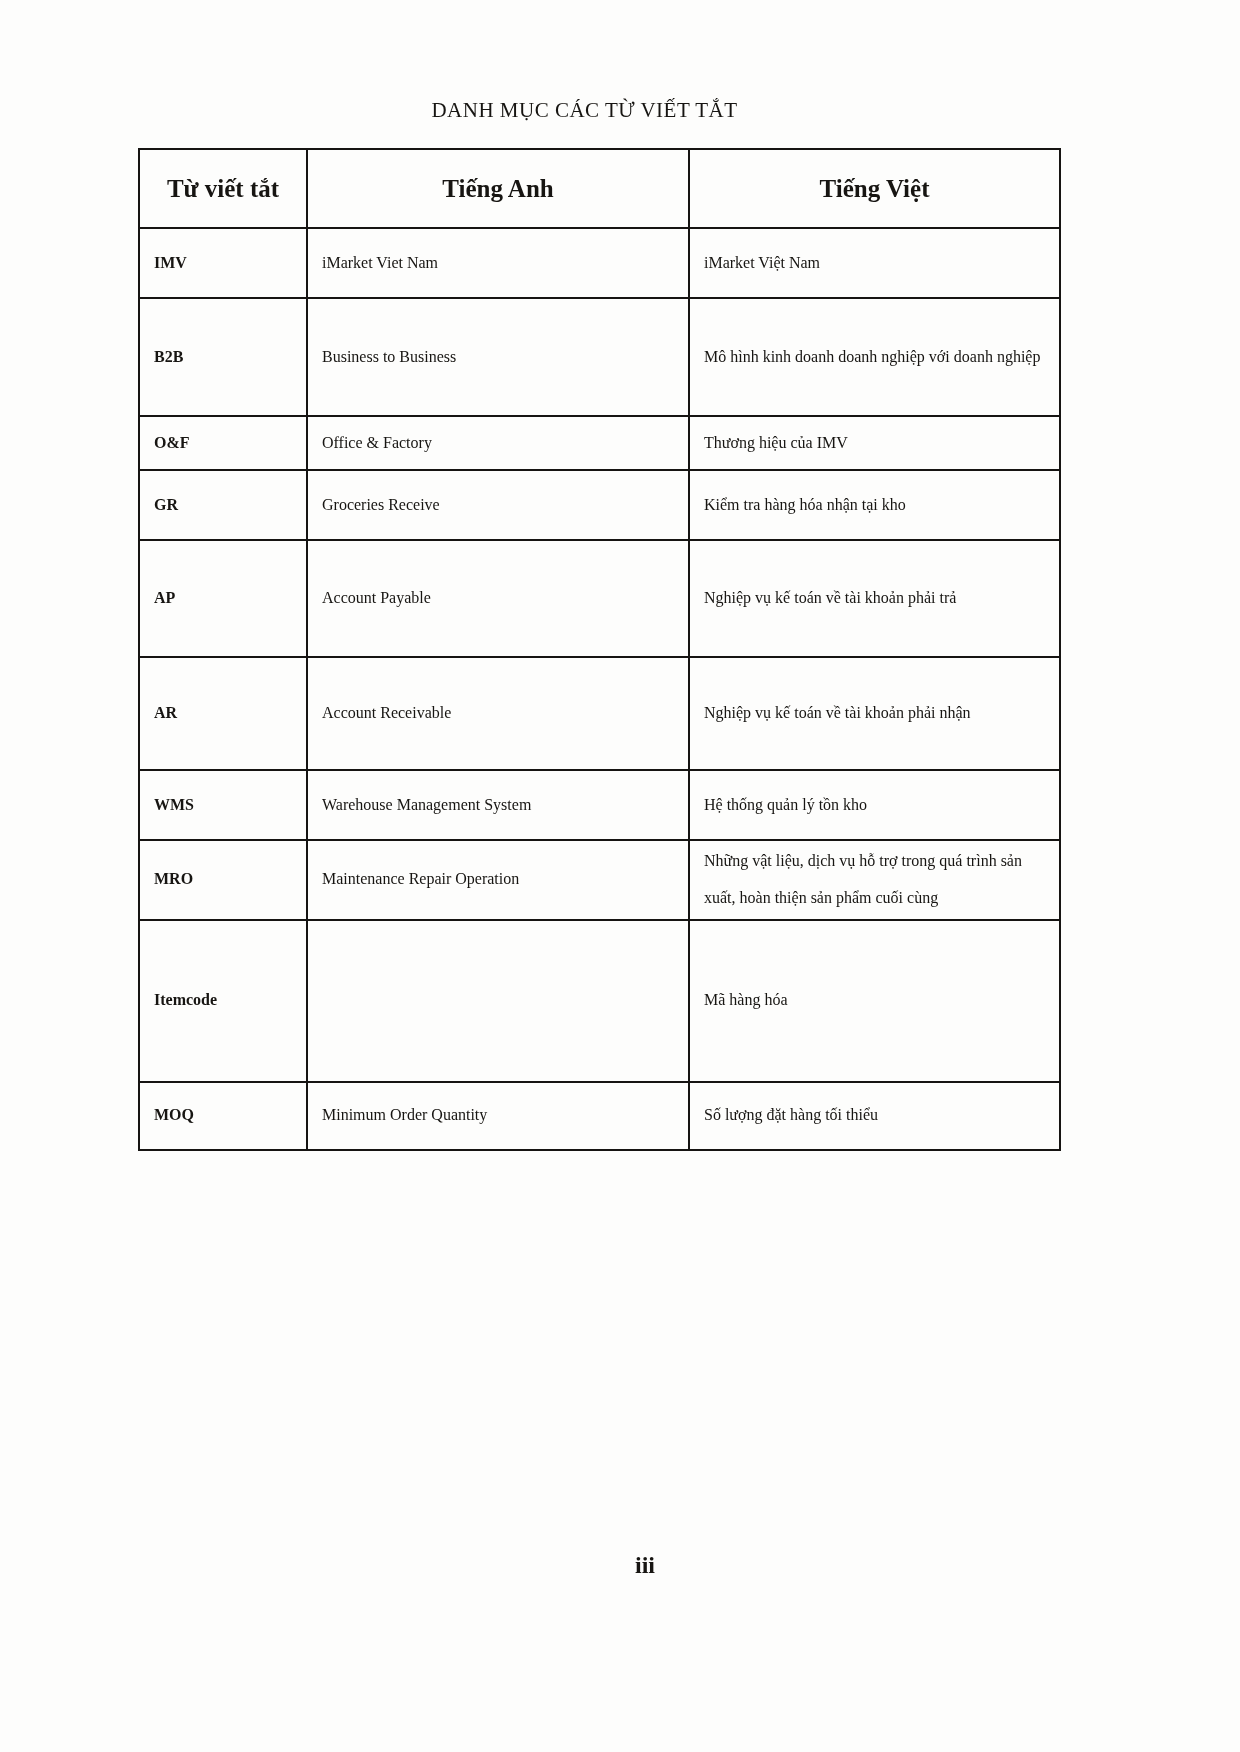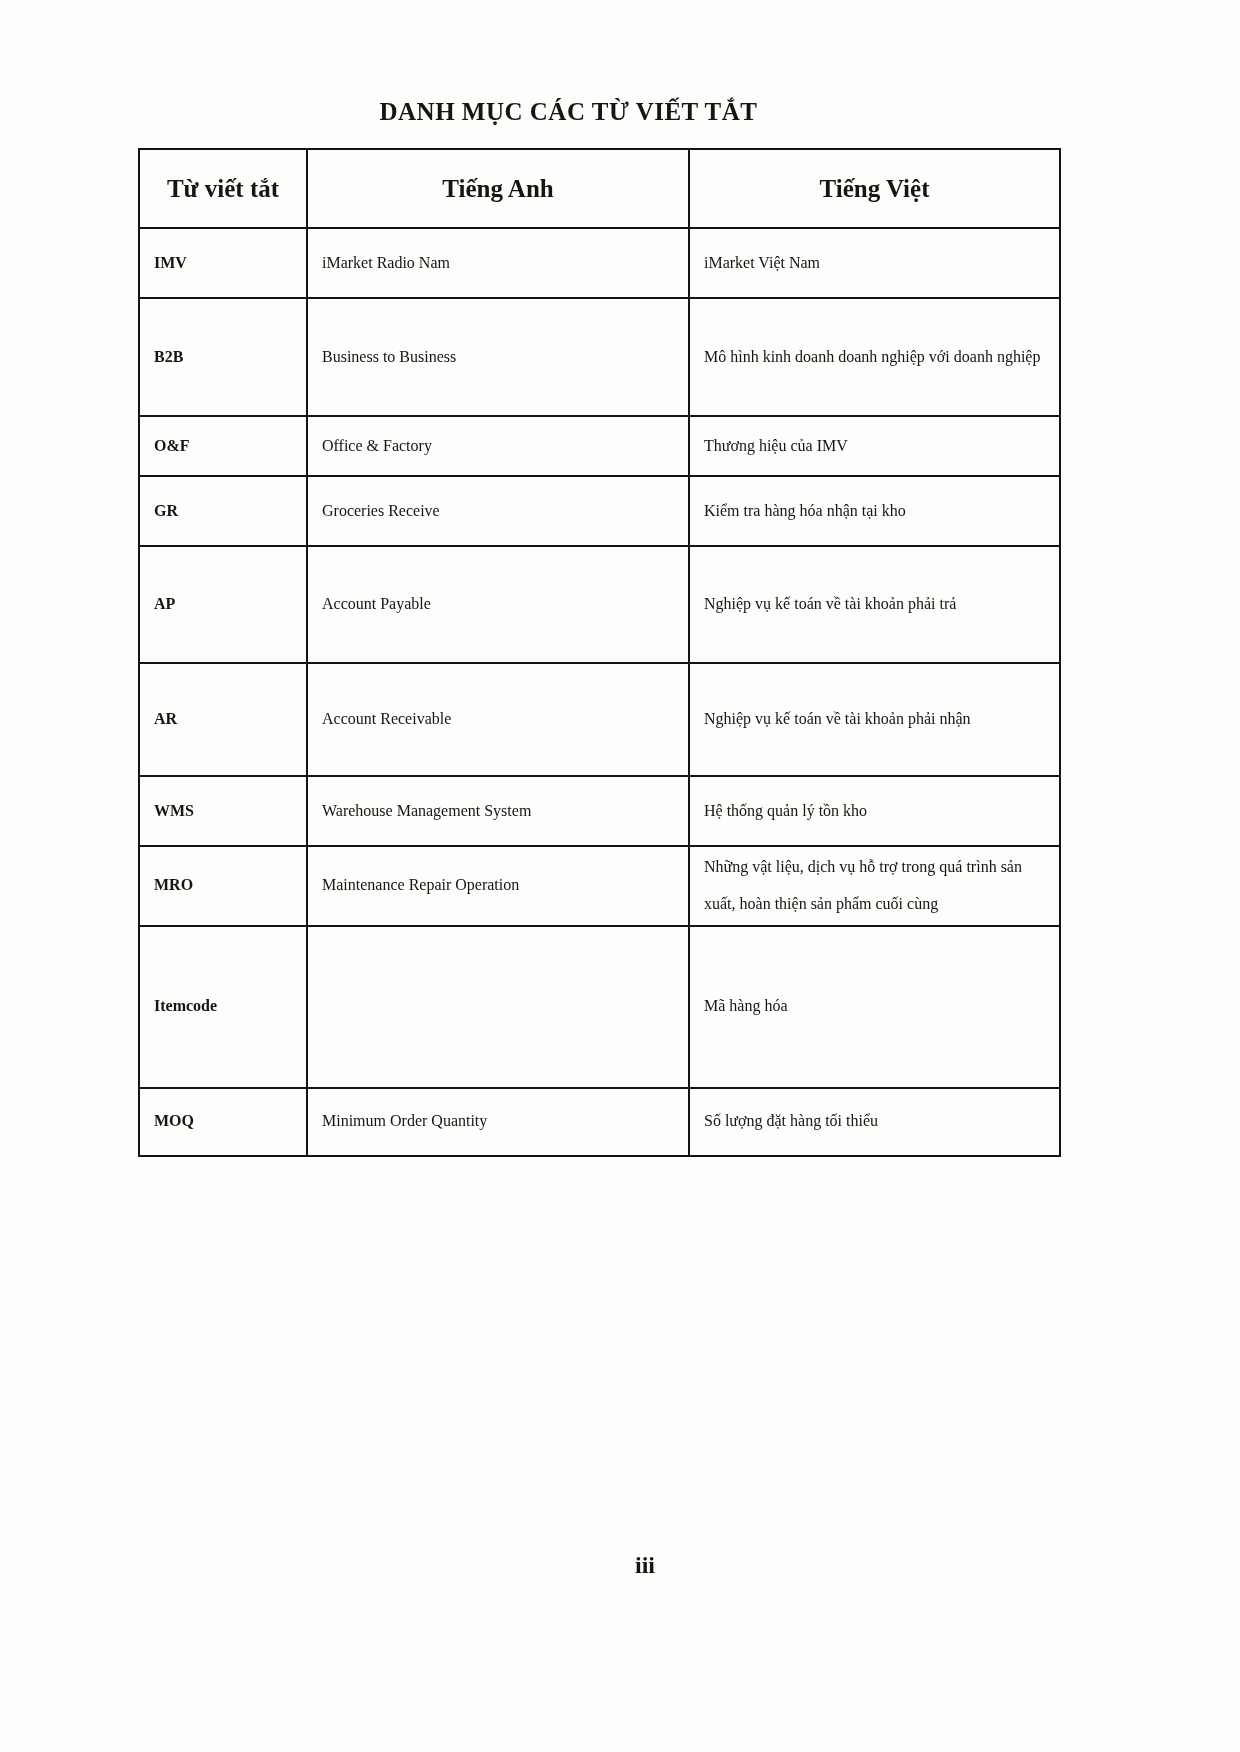--- a/index.html
+++ b/index.html
@@ -12,25 +12,25 @@
     width: 1240px;
     height: 1752px;
     background: #fdfdfc;
     font-family: "Liberation Serif", "DejaVu Serif", serif;
     color: #171512;
     overflow: hidden;
   }
   .doc-title {
     position: absolute;
     top: 98px;
-    left: 108px;
+    left: 124px;
     width: 921px;
     text-align: center;
-    font-size: 25px;
-    font-weight: bold;
+    font-size: 21px;
+    font-weight: normal;
     letter-spacing: 0.5px;
     white-space: nowrap;
   }
   table.abbrev {
     position: absolute;
     top: 148px;
     left: 138px;
     width: 921px;
     border-collapse: collapse;
     table-layout: fixed;
@@ -56,21 +56,21 @@
     line-height: 2.3;
     text-align: left;
     padding: 2px 12px 2px 14px;
   }
   td.abbr-cell {
     font-weight: bold;
   }
   thead tr          { height: 79px; }
   tbody tr:nth-child(1)  { height: 70px; }
   tbody tr:nth-child(2)  { height: 118px; }
-  tbody tr:nth-child(3)  { height: 60px; }
+  tbody tr:nth-child(3)  { height: 54px; }
   tbody tr:nth-child(4)  { height: 70px; }
   tbody tr:nth-child(5)  { height: 117px; }
   tbody tr:nth-child(6)  { height: 113px; }
   tbody tr:nth-child(7)  { height: 70px; }
   tbody tr:nth-child(8)  { height: 71px; }
   tbody tr:nth-child(9)  { height: 162px; }
   tbody tr:nth-child(10) { height: 68px; }
   tbody tr:nth-child(11) { height: 71px; }
   .page-number {
     position: absolute;
@@ -99,21 +99,21 @@
     <thead>
       <tr>
         <th>Từ viết tắt</th>
         <th>Tiếng Anh</th>
         <th>Tiếng Việt</th>
       </tr>
     </thead>
     <tbody>
       <tr>
         <td class="abbr-cell">IMV</td>
-        <td class="eng-cell">iMarket Radio Nam</td>
+        <td class="eng-cell">iMarket Viet Nam</td>
         <td class="vie-cell">iMarket Việt Nam</td>
       </tr>
       <tr>
         <td class="abbr-cell">B2B</td>
         <td class="eng-cell">Business to Business</td>
         <td class="vie-cell">Mô hình kinh doanh doanh nghiệp với doanh nghiệp</td>
       </tr>
       <tr>
         <td class="abbr-cell">O&amp;F</td>
         <td class="eng-cell">Office &amp; Factory</td>

